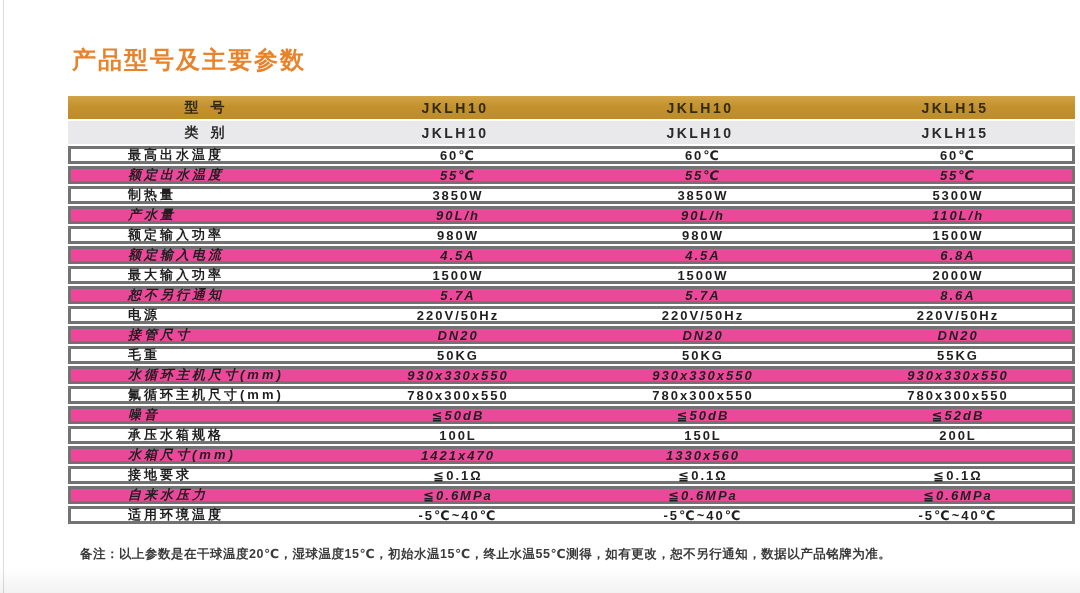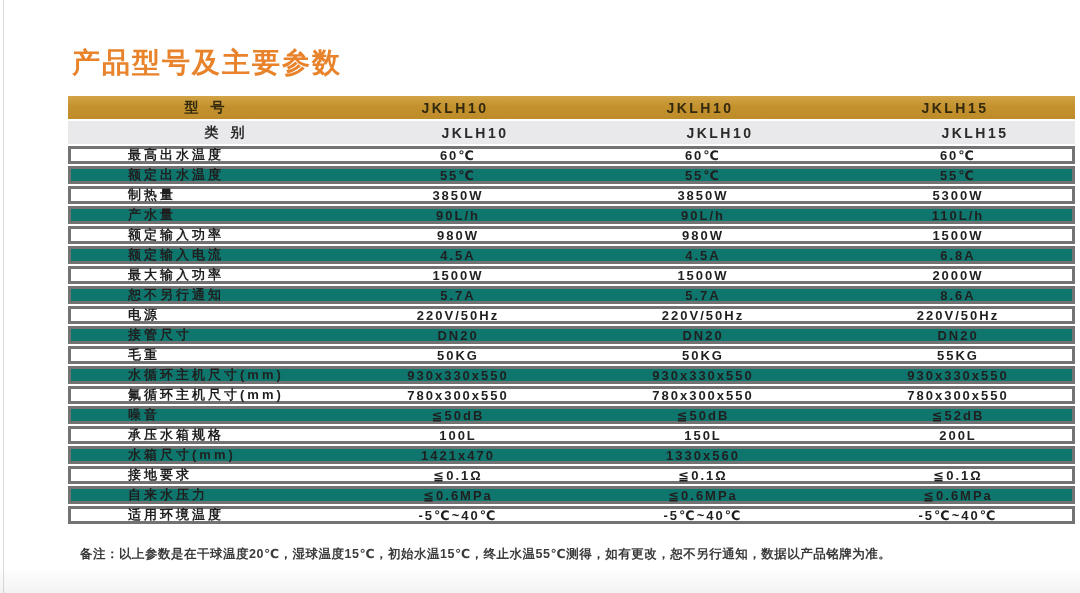--- a/index.html
+++ b/index.html
@@ -13,50 +13,49 @@
     position:absolute;left:3px;top:0;width:1px;height:593px;
     background:#dcdcdc;
   }
   .page-bottom-shade{
     position:absolute;left:0;bottom:0;width:100%;height:26px;
     background:linear-gradient(to bottom,rgba(0,0,0,0),rgba(0,0,0,0.05));
     pointer-events:none;
   }
   .page-title{
     position:absolute;left:72px;top:44px;
-    font-size:28px;font-weight:bold;color:#e8832c;
+    font-size:24px;font-weight:bold;color:#e8832c;
     letter-spacing:2px;
   }
   .spec-table{
     position:absolute;left:68px;top:96px;width:1007px;
   }
   .hrow,.row{
     display:grid;
     grid-template-columns:277px 220px 270px 240px;
     align-items:center;
     box-sizing:border-box;
   }
   .hrow.gold{
     height:23px;margin-bottom:2px;
     background:linear-gradient(to bottom,#d2a447,#c3922e 45%,#bd8c28);
     color:#33290f;
   }
   .hrow.cat{
     height:23px;margin-bottom:2px;
     background:#e9e9eb;
     color:#2a2a2a;
-    padding-left:20px;
   }
   .row{
     height:18px;margin-bottom:2px;
     border:3px solid #737373;
     color:#1f1f1f;
   }
   .row.white{background:#ffffff;}
-  .row.gray{background:#0f766e;}
+  .row.gray{background:#ec4899;font-style:italic;}
   .cell{
     overflow:hidden;white-space:nowrap;
     font-size:13px;font-weight:bold;
   }
   .cell.label{
     text-align:left;padding-left:57px;letter-spacing:3px;
   }
   .hrow .cell.label{
     text-align:center;padding-left:0;letter-spacing:4px;font-size:14px;
   }

